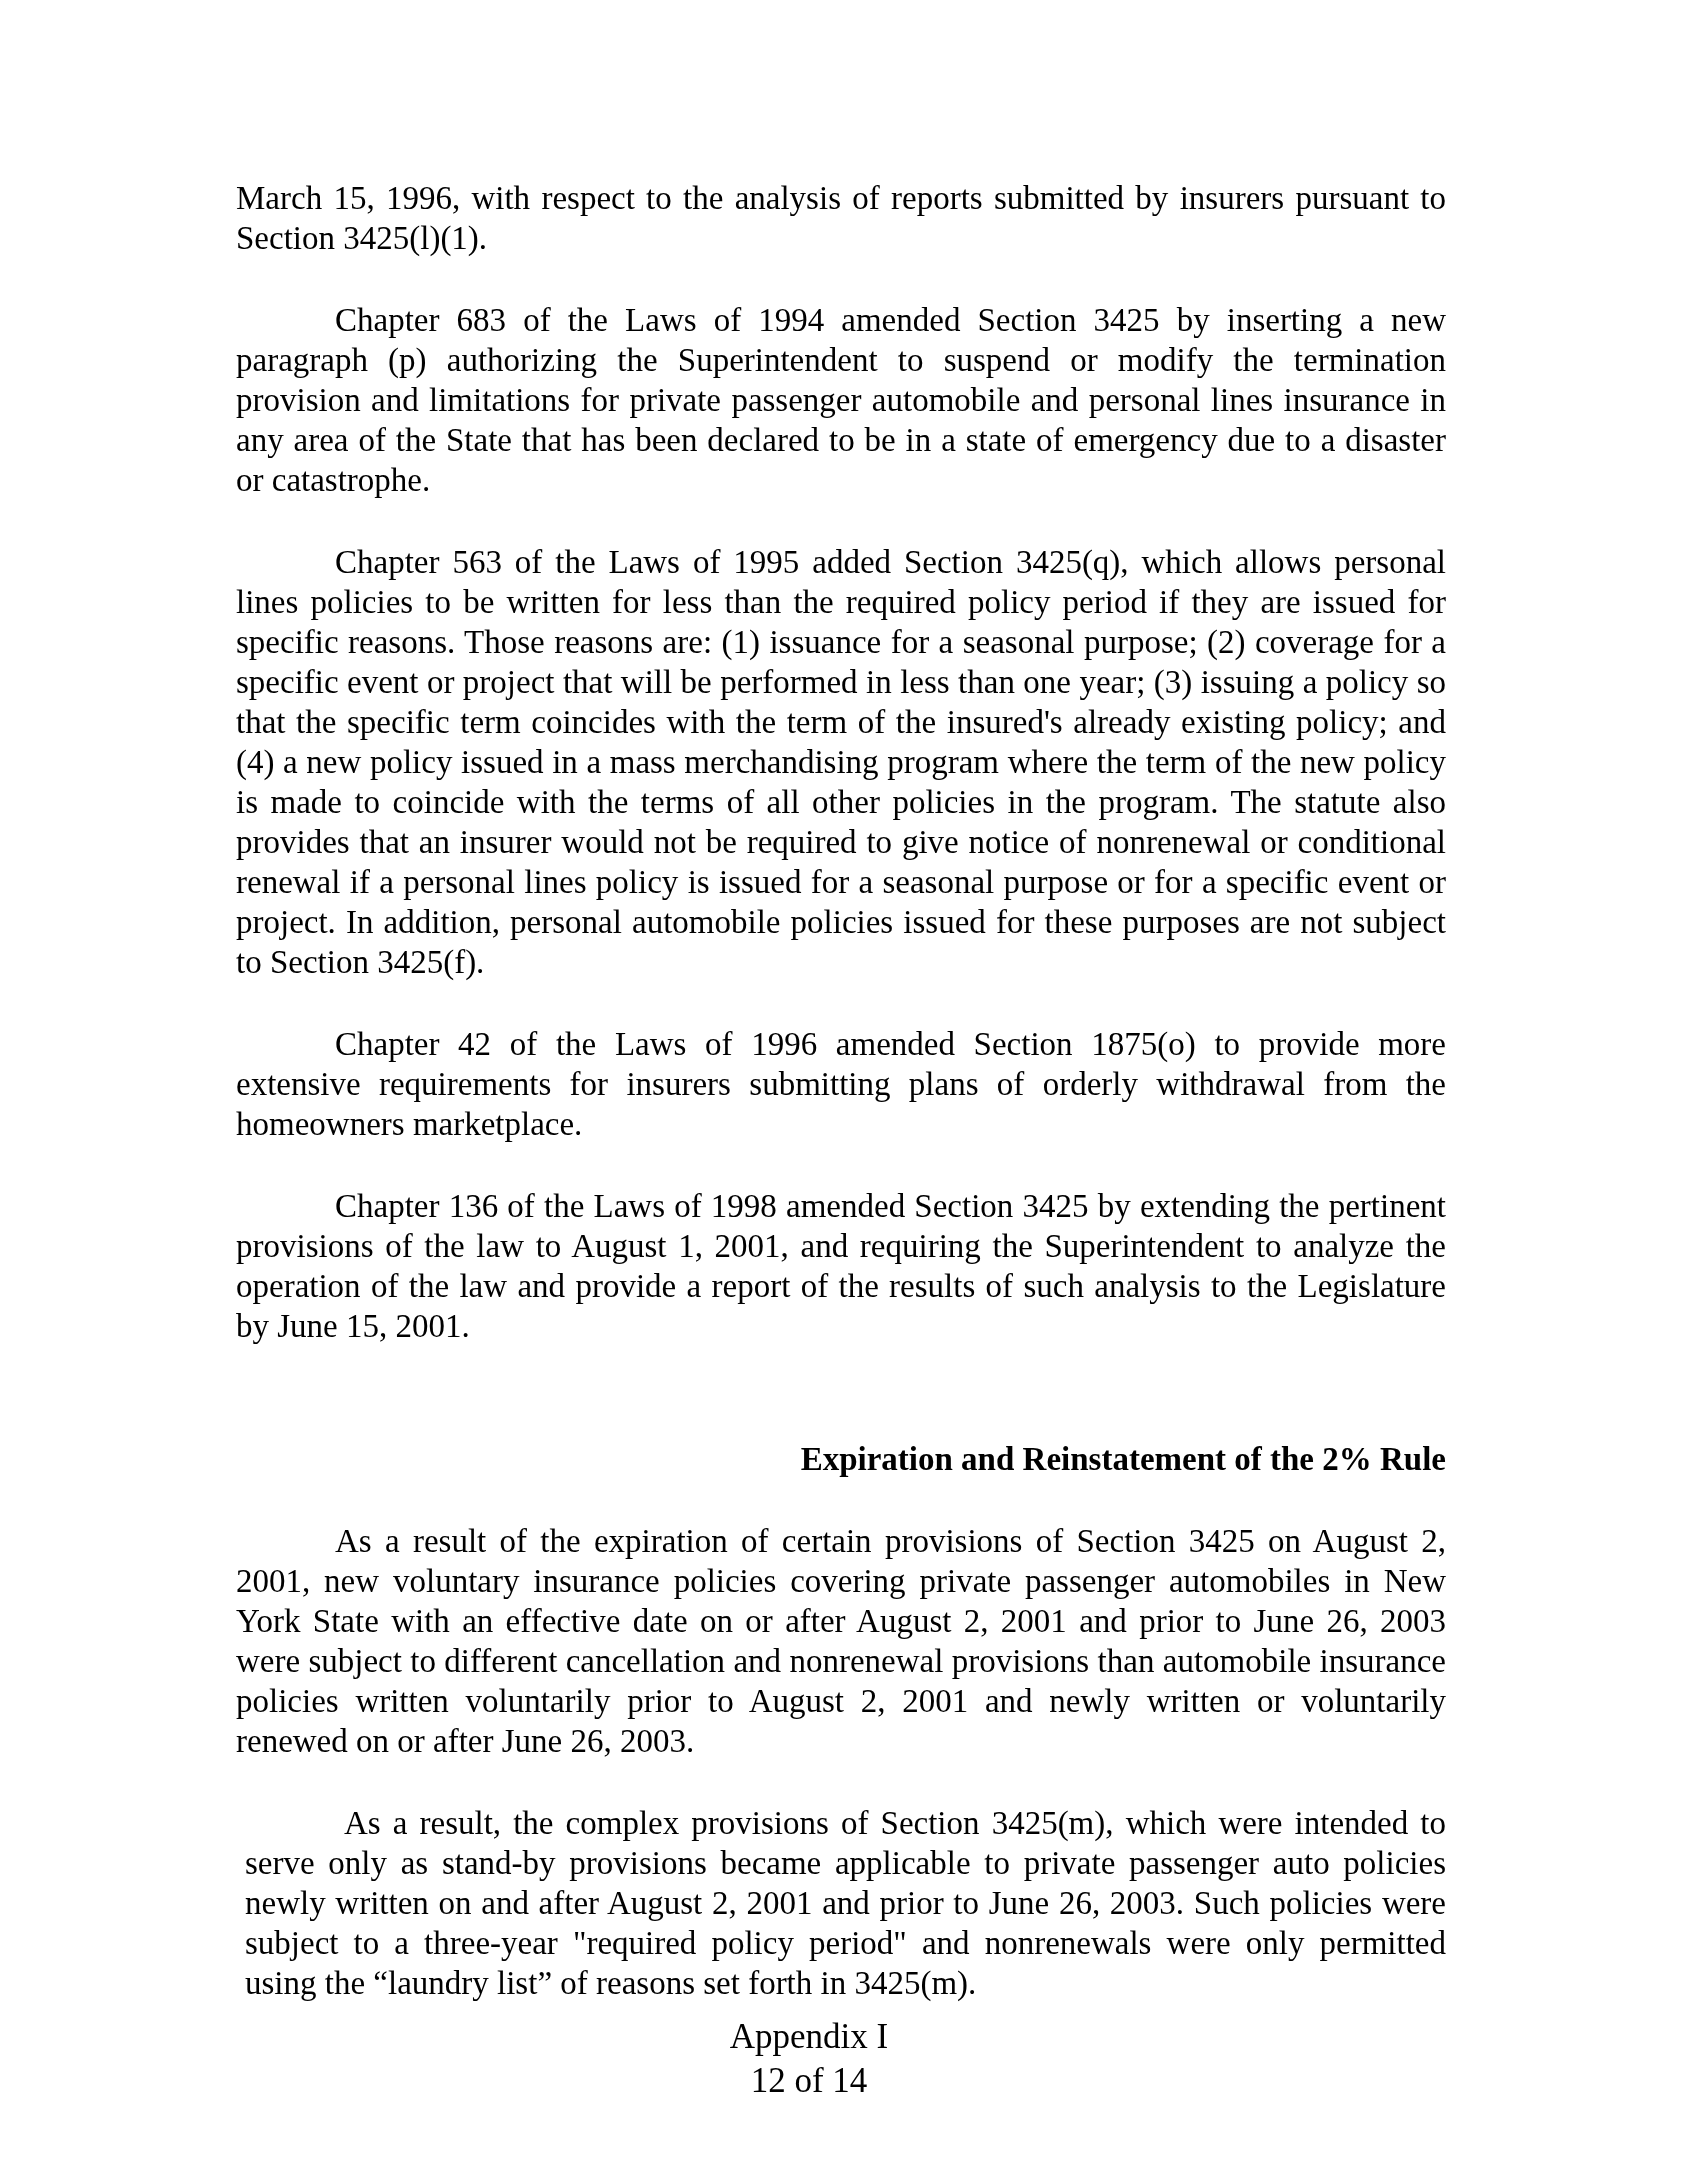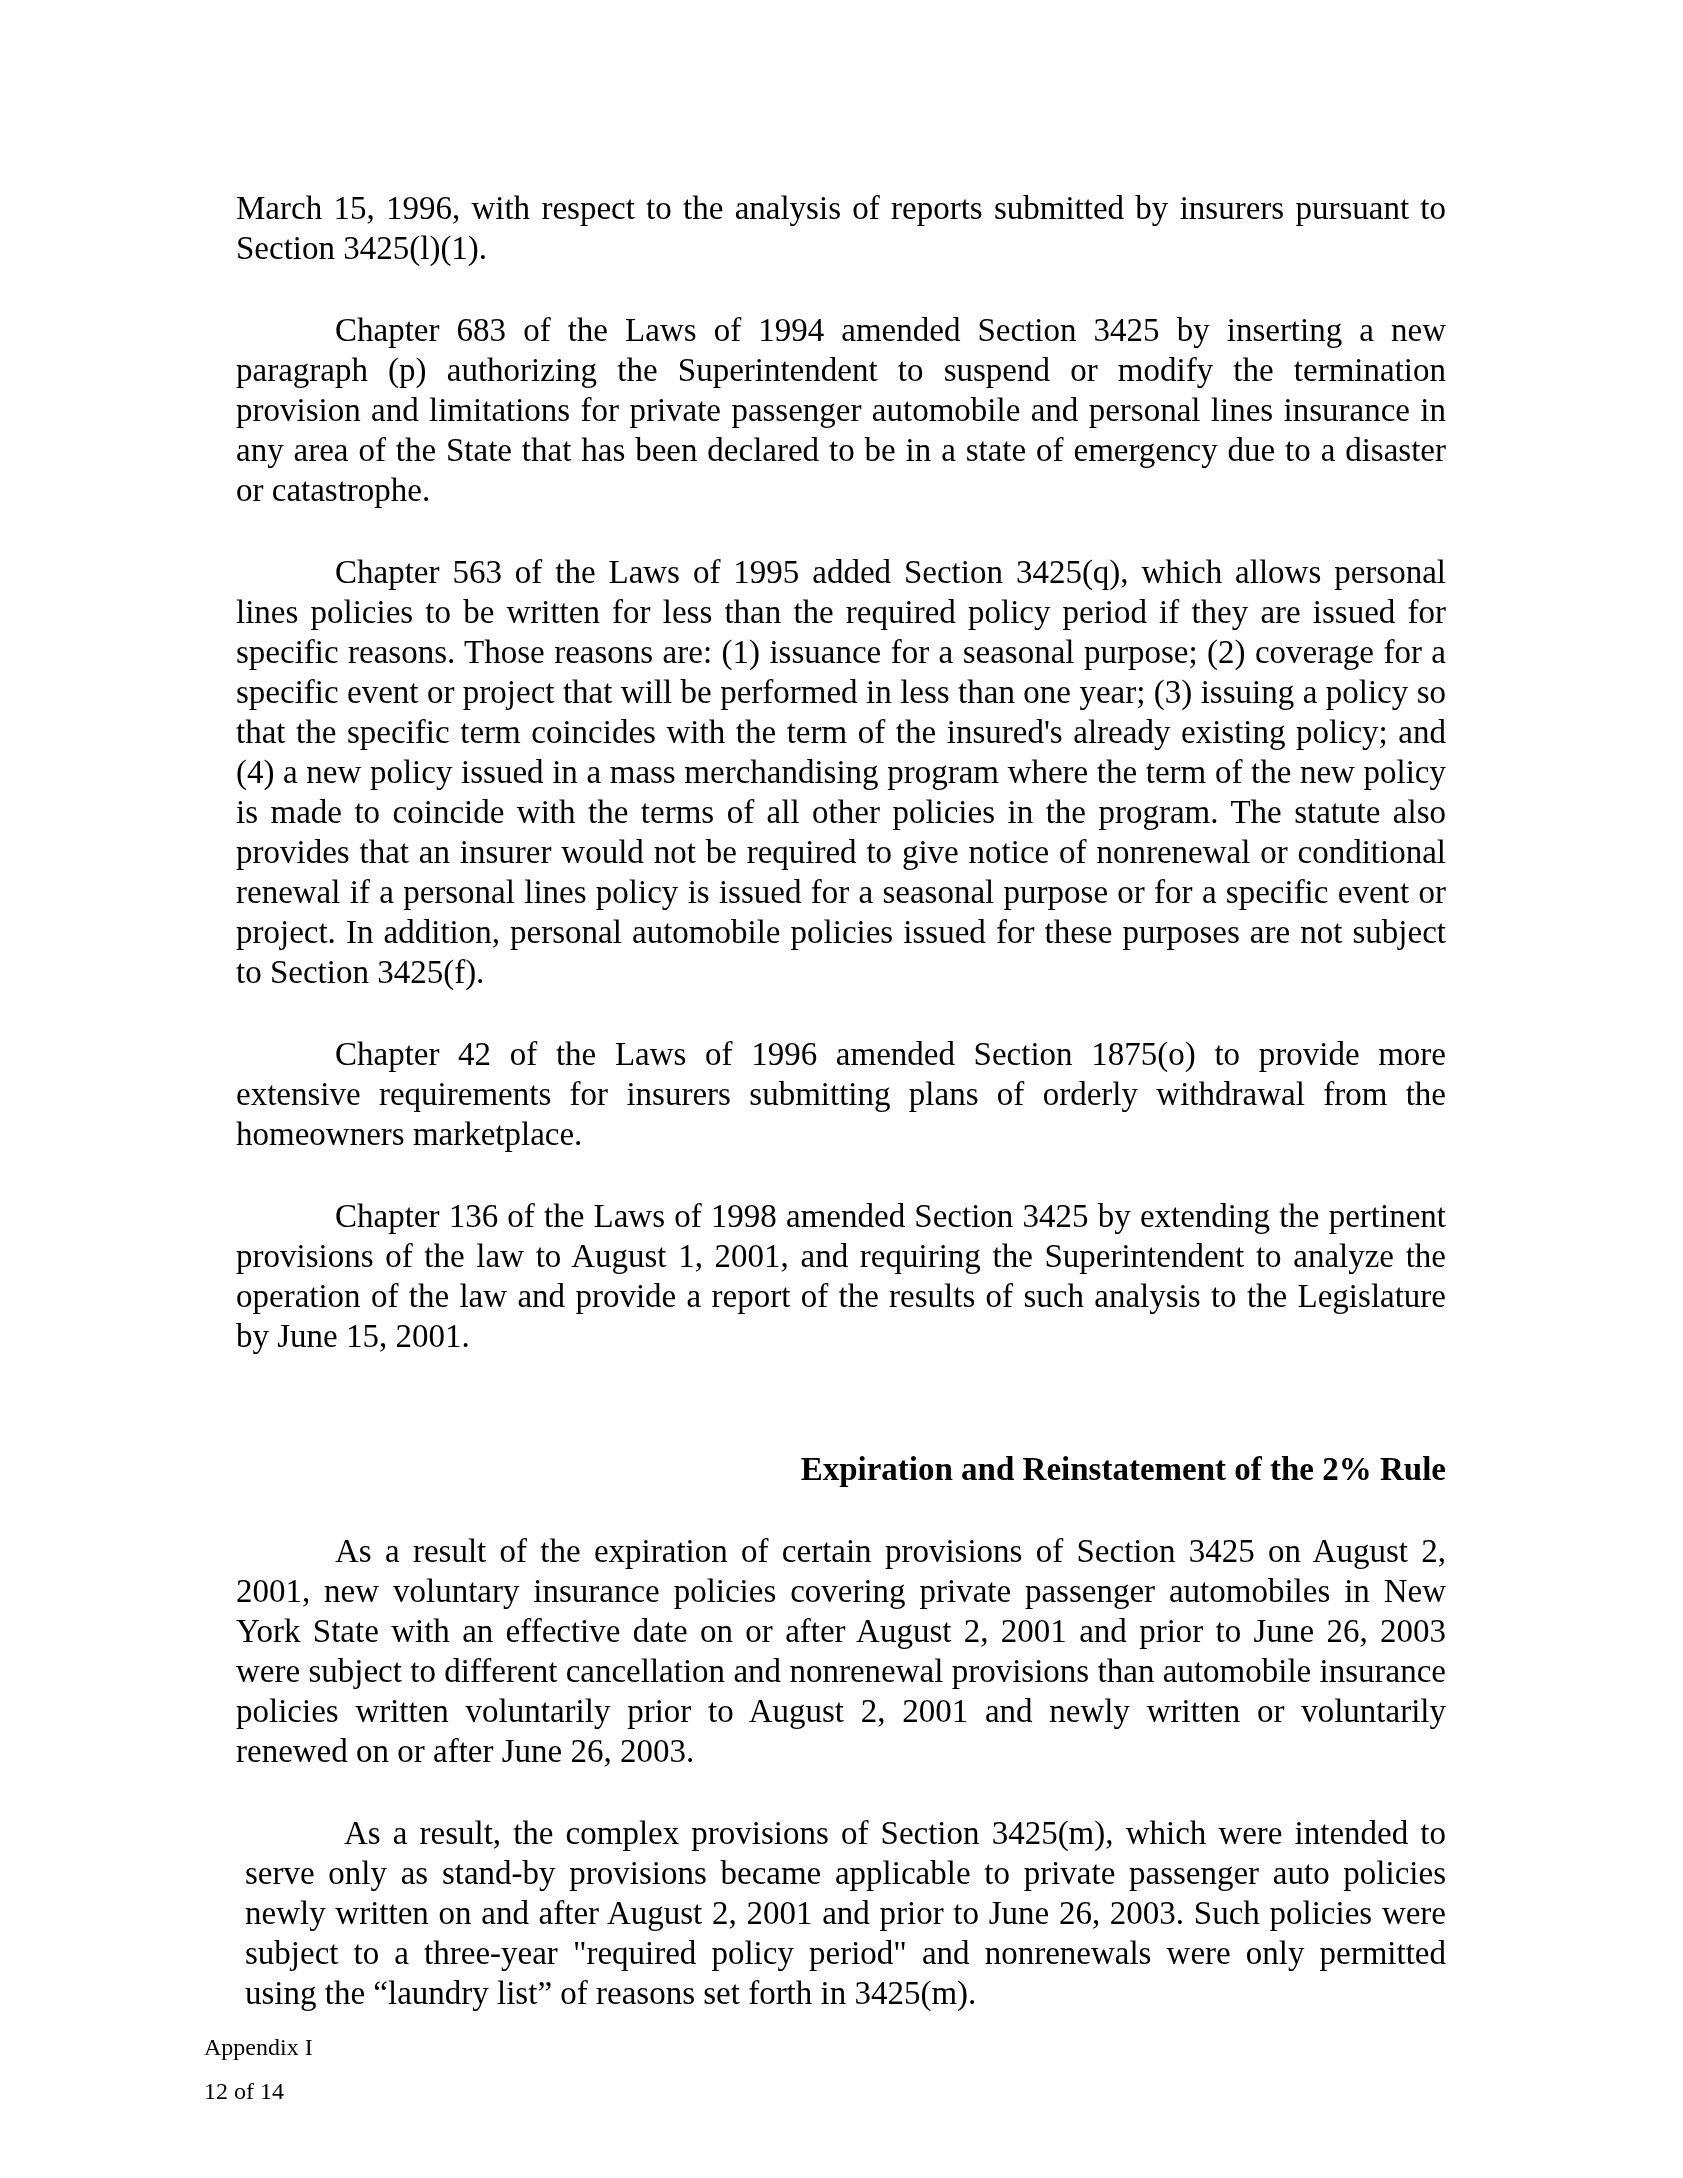--- a/index.html
+++ b/index.html
@@ -12,21 +12,21 @@
     width: 1683px;
     height: 2178px;
     background: #ffffff;
     overflow: hidden;
     font-family: "Liberation Serif", "DejaVu Serif", serif;
     color: #000000;
   }
   .content {
     position: absolute;
     left: 236px;
-    top: 188px;
+    top: 178px;
     width: 1210px;
     font-size: 33px;
     line-height: 40px;
     text-align: justify;
   }
   .para {
     margin: 0 0 42px 0;
     text-indent: 99px;
   }
   .para.no-indent {
@@ -39,23 +39,23 @@
   .heading {
     font-size: 33px;
     font-weight: bold;
     text-align: right;
     text-indent: 0;
     margin: 93px 0 42px 0;
   }
   .footer {
     position: relative;
     left: -32px;
-    text-align: left;
+    text-align: center;
     line-height: 44px;
-    font-size: 24px;
+    font-size: 35px;
   }
 </style>
 </head>
 <body>
 
 <div class="page">
   <div class="content">
 
     <p class="para no-indent">March 15, 1996, with respect to the analysis of reports submitted by insurers pursuant to Section 3425(l)(1).</p>
 

